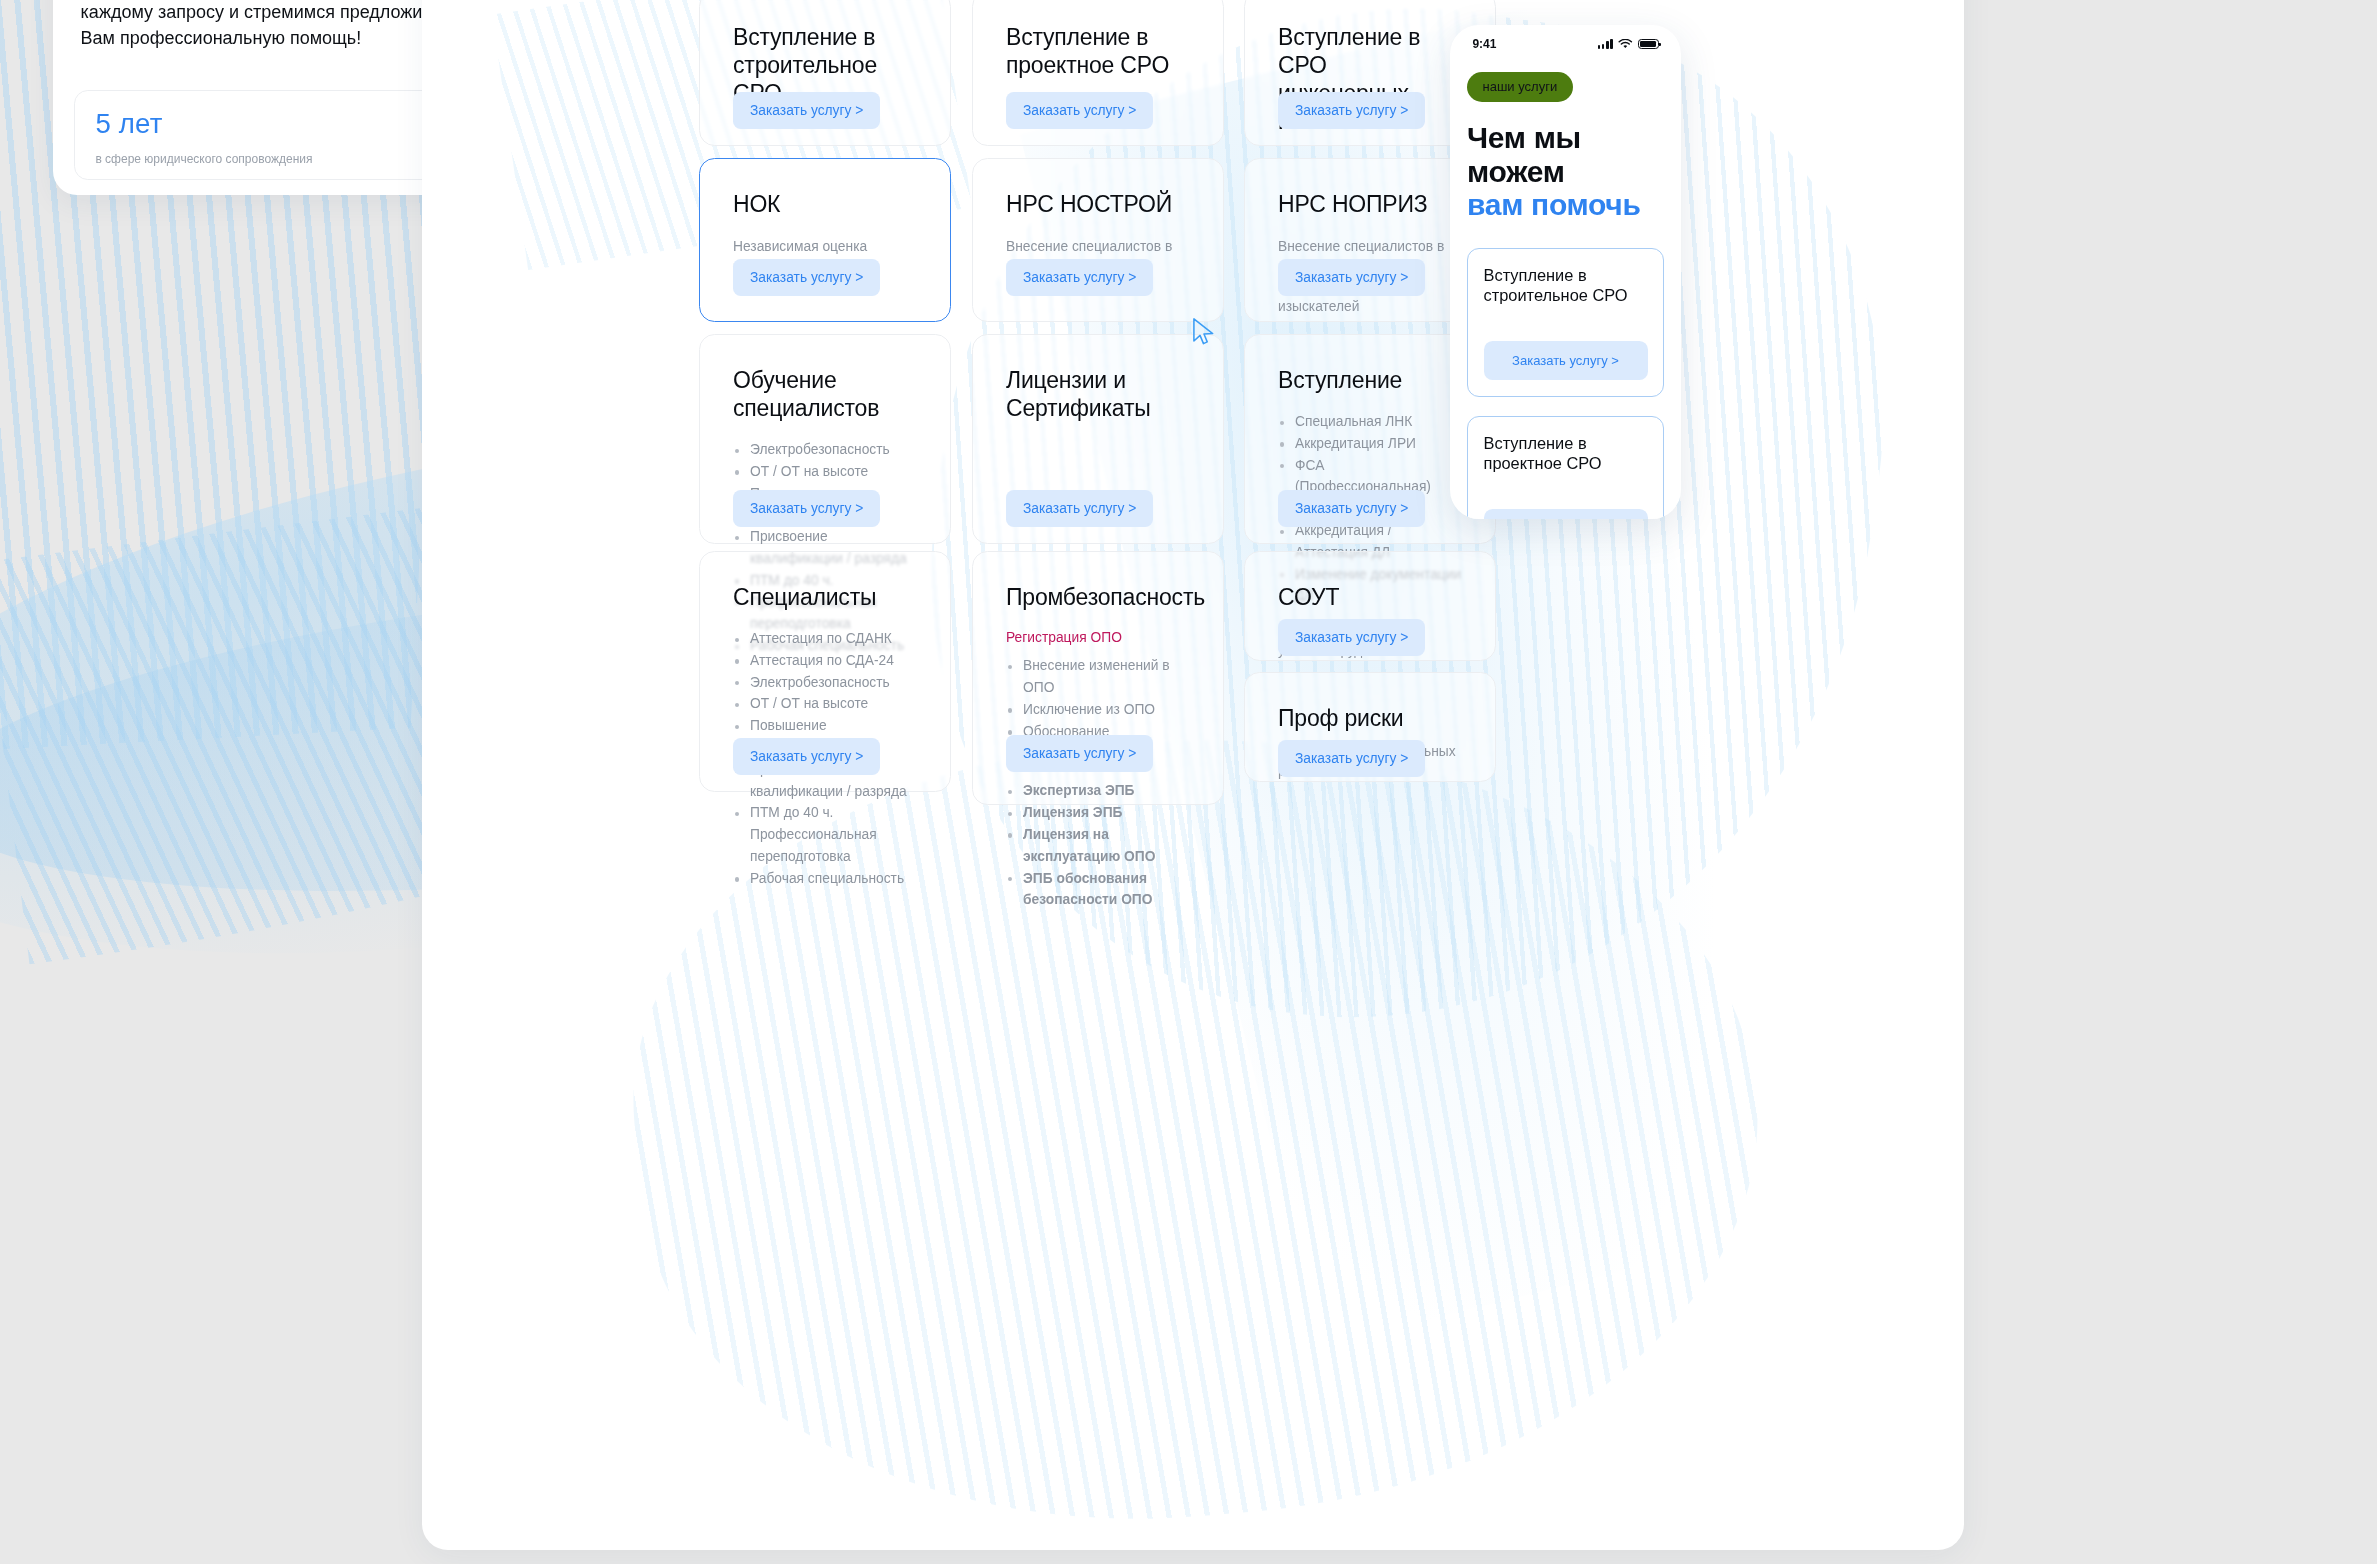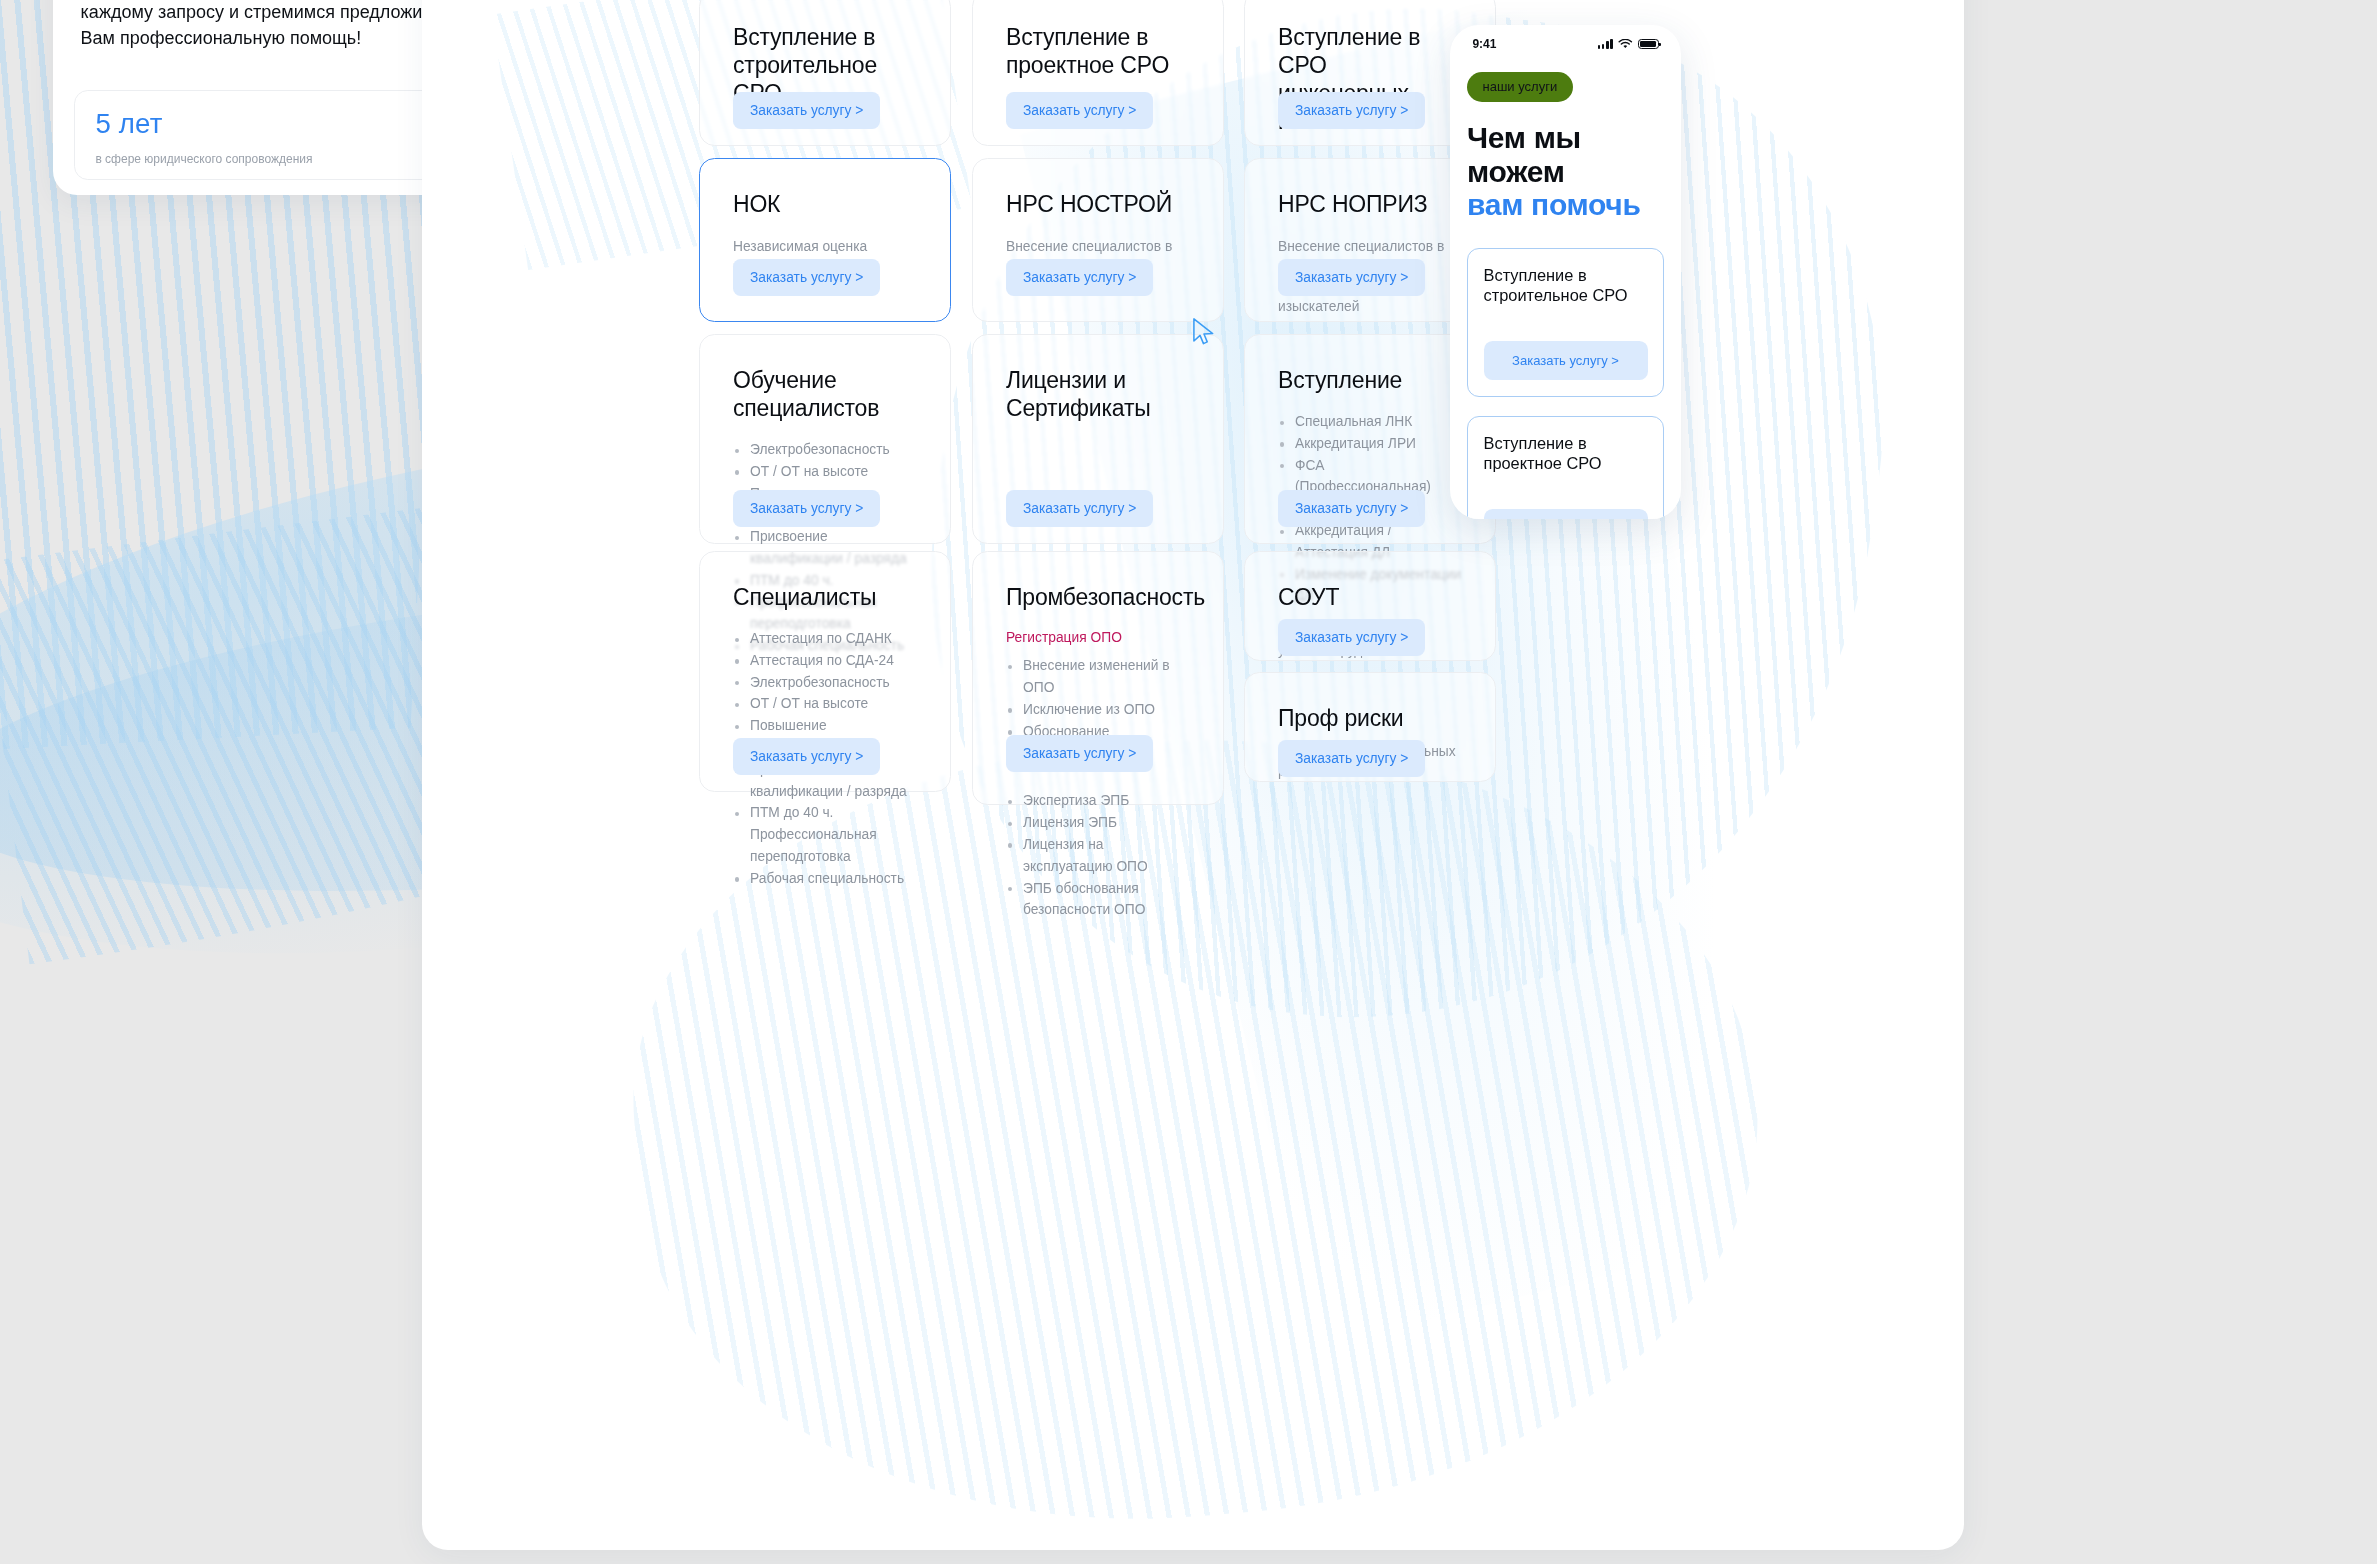--- a/index.html
+++ b/index.html
@@ -127,21 +127,21 @@
   .card-list { margin-top: 17px; list-style: none; }
   .card-list li {
     position: relative; padding-left: 17px;
     font-size: 13.8px; color: #8d949e; line-height: 1.58;
   }
   .card-list li::before {
     content: ""; position: absolute; left: 1.7px; top: 9.5px;
     width: 4.3px; height: 4.3px; border-radius: 50%; background: #b4bac2;
   }
   .card-list.tight { margin-top: 10.3px; }
-  .card-list.gap-before { margin-top: 26px; }
+  .card-list.gap-before { margin-top: 16px; font-weight: bold; }
   .order-btn {
     position: absolute; left: 33px;
     background: #dbeafd; color: #2f83f0;
     font-size: 13.8px; border: none; border-radius: 7.8px;
     padding: 11.2px 17px; cursor: pointer; white-space: nowrap;
   }
 
   
   #card-1 { left: 277px; top: 267px; width: 252px; height: 155px; }
   #card-2 { left: 550px; top: 267px; width: 252px; height: 155px; }

